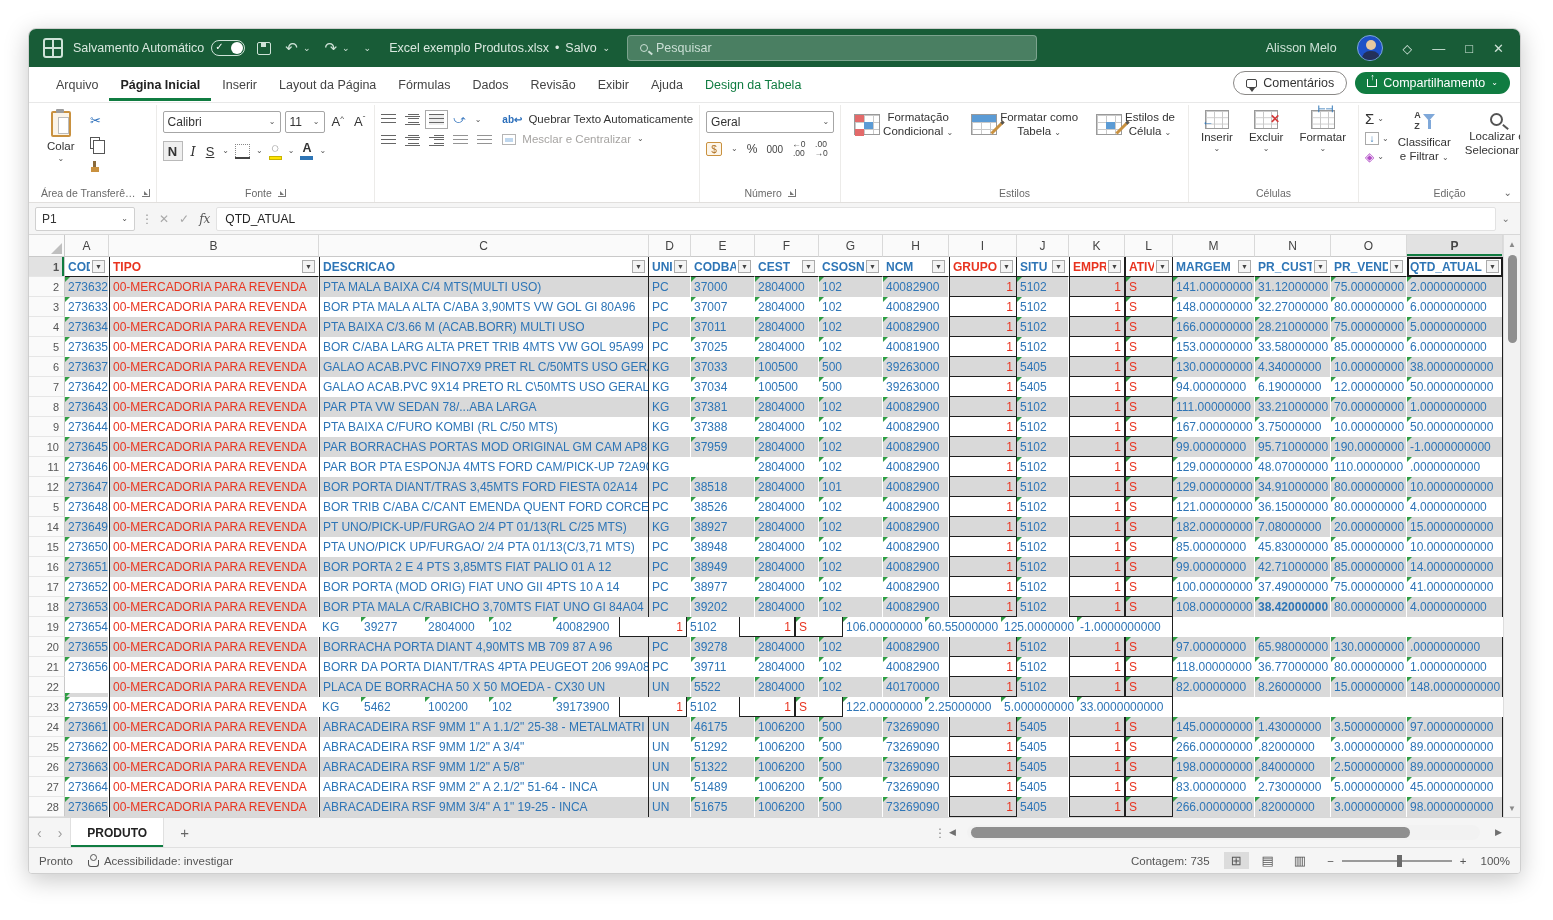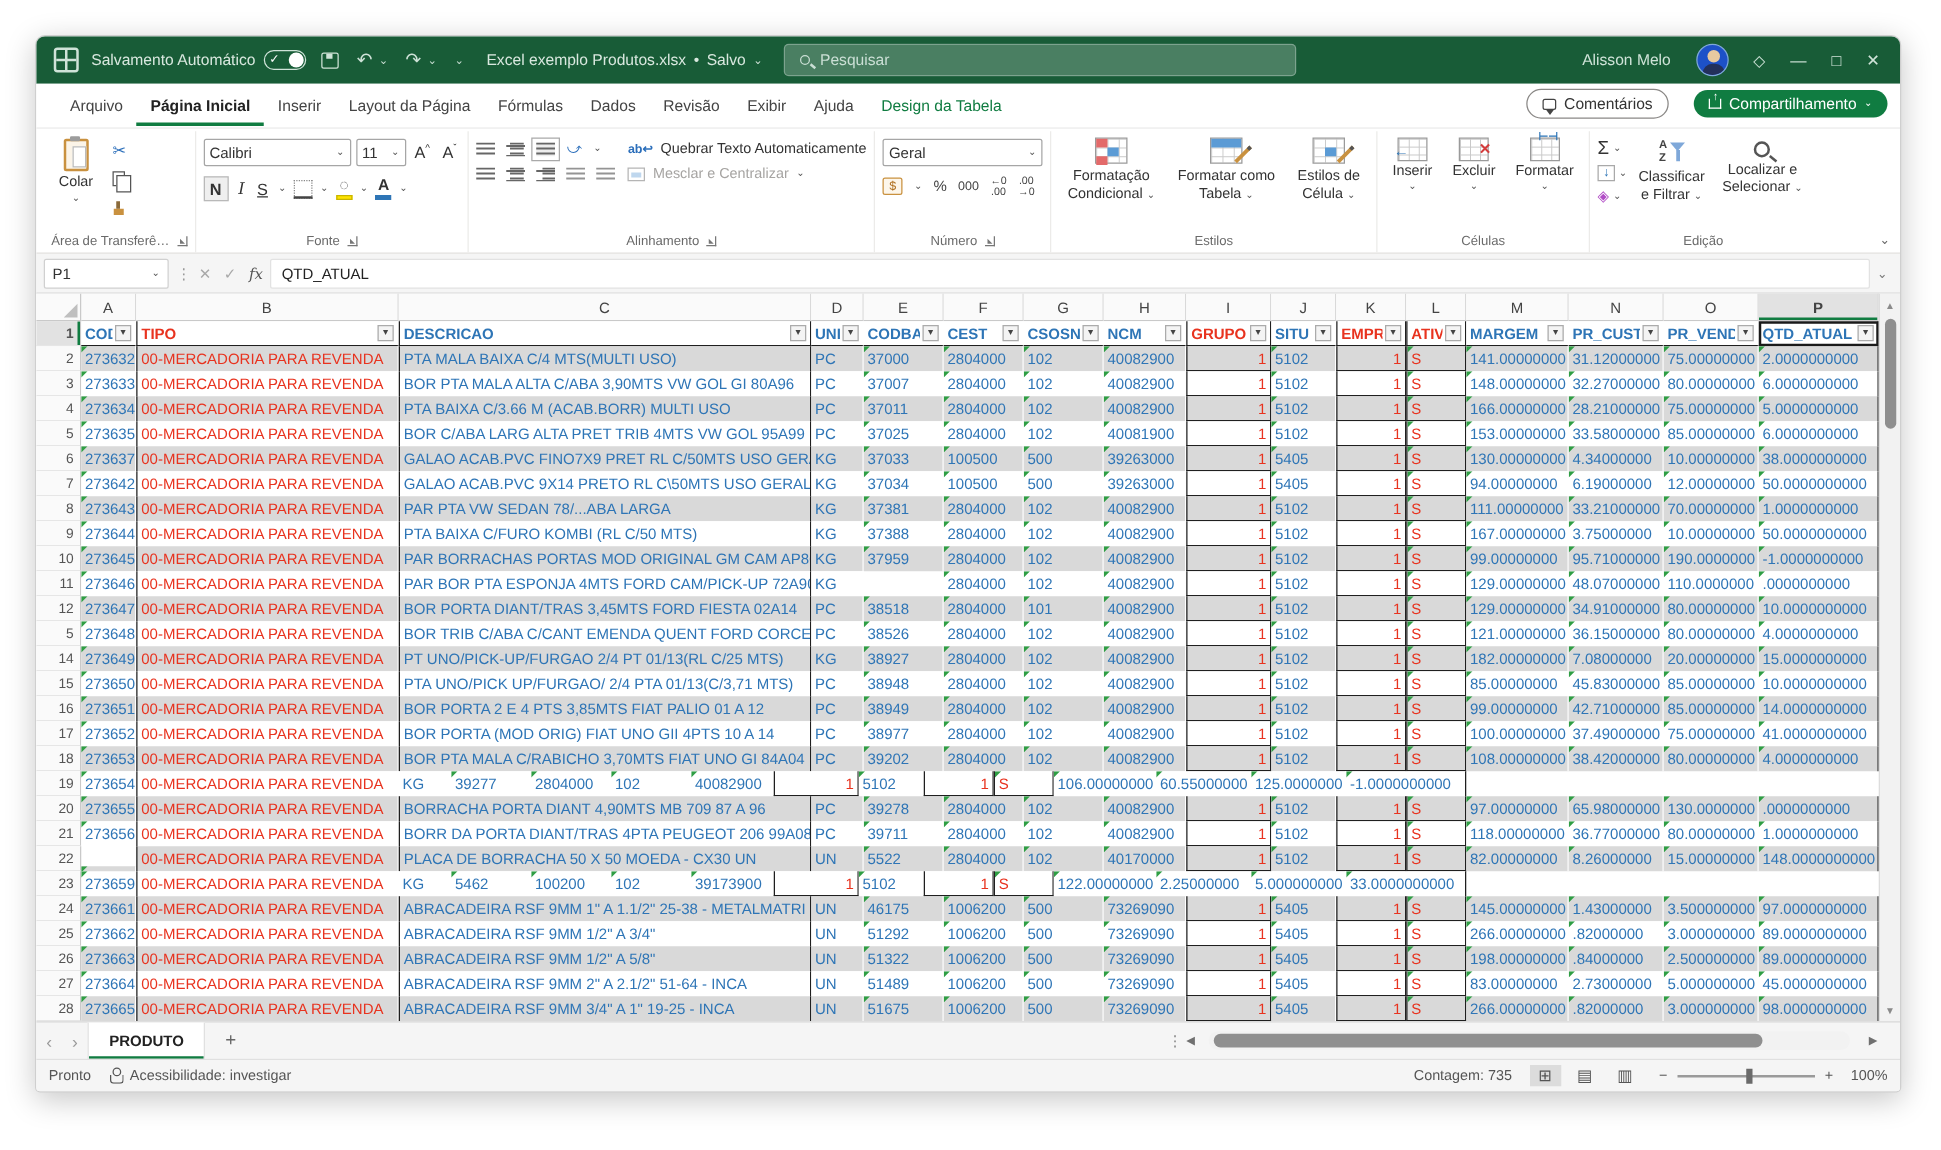--- a/index.html
+++ b/index.html
@@ -35,21 +35,21 @@
   .avatar{width:26px;height:26px;border-radius:50%;background:#1D51C8;position:relative;overflow:hidden;border:1px solid #7FA8D9;}
   .avatar::before{content:"";position:absolute;left:8px;top:4px;width:10px;height:10px;border-radius:50%;background:#E8C9A0;}
   .avatar::after{content:"";position:absolute;left:4px;top:15px;width:18px;height:12px;border-radius:8px 8px 0 0;background:#23305A;}
   .winbtn{font-size:13px;color:#CFE3D8;}
 
   
   .menubar{height:36px;background:#fff;display:flex;align-items:center;padding:0 10px 0 16px;font-size:12.5px;color:#444;border-bottom:1px solid #E8E8E8;position:relative;}
   .mtab{padding:9px 11px;white-space:nowrap;}
   .mtab.active{color:#222;font-weight:bold;box-shadow:inset 0 -3px 0 var(--green);}
   .mtab.contextual{color:var(--green);}
-  .mb-right{position:absolute;right:10px;top:4px;display:flex;gap:20px;align-items:center;padding-left:36px;}
+  .mb-right{position:absolute;right:10px;top:4px;display:flex;gap:8px;align-items:center;padding-left:36px;}
   .btn-comments{display:flex;align-items:center;gap:6px;border:1px solid #8A8886;border-radius:14px;padding:4px 12px;background:#fff;color:#333;}
   .bubble{width:11px;height:9px;border:1.3px solid #444;border-radius:2px;position:relative;display:inline-block;}
   .bubble::after{content:"";position:absolute;left:2px;top:8px;border-left:3px solid transparent;border-right:3px solid transparent;border-top:4px solid #444;}
   .btn-share{display:flex;align-items:center;gap:6px;border-radius:14px;padding:4px 12px;background:var(--green);color:#fff;}
   .shareico{width:10px;height:8px;border:1.3px solid #fff;border-top:none;position:relative;display:inline-block;}
   .shareico::after{content:"↑";position:absolute;left:2px;top:-7px;font-size:9px;color:#fff;}
 
   
   .ribbon{height:100px;background:#fff;border-bottom:1px solid #E1DFDD;display:flex;padding:2px 4px 0 6px;position:relative;font-size:11.5px;color:#333;}
   .rgroup{display:flex;flex-direction:column;border-right:1px solid #ECEBE9;padding:2px 6px 0 6px;}
@@ -94,21 +94,21 @@
   .wrapline{display:flex;gap:6px;align-items:center;white-space:nowrap;}
   .ic-ab{font-size:10px;color:#2C6FBB;font-weight:bold;}
   .muted{color:#A6A4A2;}
   .ic-merge{width:14px;height:11px;border:1px solid #B5B5B5;position:relative;display:inline-block;}
   .ic-merge::after{content:"";position:absolute;left:2px;right:2px;top:3px;height:4px;background:#BFD7EE;}
   .numcol{display:flex;flex-direction:column;gap:7px;padding-top:4px;}
   .numfmt{width:128px;}
   .numicons{display:flex;gap:9px;align-items:center;font-size:12px;color:#444;}
   .ic-money{width:16px;height:14px;border:1px solid #C9913F;border-radius:2px;display:inline-flex;align-items:center;justify-content:center;font-size:10px;color:#B07020;background:#FDF6EA;}
   .decs{font-size:8.5px;line-height:1.1;text-align:center;color:#444;display:inline-block;}
-  .stylebtn{display:flex;flex-direction:column;align-items:center;gap:3px;padding:3px 7px;text-align:center;line-height:1.25;white-space:nowrap;}
+  .stylebtn{display:flex;flex-direction:row;align-items:center;gap:3px;padding:3px 7px;text-align:center;line-height:1.25;white-space:nowrap;}
   .ic-grid{width:26px;height:21px;border:1px solid #9a9a9a;position:relative;
      background:linear-gradient(#c9c9c9 1px,transparent 1px) 0 0/100% 7px,linear-gradient(90deg,#c9c9c9 1px,transparent 1px) 0 0/9px 100%,#fff;}
   .ic-cf::before{content:"";position:absolute;left:0;top:0;width:9px;height:7px;background:#E36A6A;}
   .ic-cf::after{content:"";position:absolute;left:9px;top:7px;width:9px;height:7px;background:#5B9BD5;box-shadow:-9px 7px 0 #E36A6A;}
   .pencil::after{content:"";position:absolute;right:-3px;bottom:-2px;width:3px;height:14px;background:#C9913F;transform:rotate(45deg);border-top:3px solid #555;}
   .ic-ft::before{content:"";position:absolute;left:0;top:0;right:0;height:7px;background:#5B9BD5;}
   .ic-cs::before{content:"";position:absolute;left:9px;top:7px;width:9px;height:7px;background:#5B9BD5;}
   .cellbtn{display:flex;flex-direction:column;align-items:center;gap:2px;padding:3px 6px;white-space:nowrap;}
   .ic-grid-s{width:24px;height:19px;border:1px solid #9a9a9a;position:relative;
      background:linear-gradient(#c9c9c9 1px,transparent 1px) 0 0/100% 6.3px,linear-gradient(90deg,#c9c9c9 1px,transparent 1px) 0 0/8px 100%,#fff;}
@@ -341,24 +341,20 @@
                 <span class="ic-ab">ab↩</span>
                 <span>Quebrar Texto Automaticamente</span>
               </span>
           <span class="wrapline muted">
                 <span class="ic-merge"></span>
                 <span>Mesclar e Centralizar</span>
                 <span class="chev">⌄</span>
               </span>
         </div>
       </div>
-      <div class="rg-label">
-            <span>Alinhamento</span>
-            <span class="dlg"></span>
-          </div>
     </div>
 
     <div class="rgroup">
       <div class="rg-body">
         <div class="numcol">
           <span class="combo numfmt">
                 <span>Geral</span>
                 <span class="chev">⌄</span>
               </span>
           <div class="numicons">
@@ -877,21 +873,21 @@
             <div class="cell tblue " style="width: 42px; flex-basis: 42px;">PC</div>
             <div class="cell tblue  tri" style="width: 64px; flex-basis: 64px;">39202</div>
             <div class="cell tblue  tri" style="width: 64px; flex-basis: 64px;">2804000</div>
             <div class="cell tblue  tri" style="width: 64px; flex-basis: 64px;">102</div>
             <div class="cell tblue  tri" style="width: 66px; flex-basis: 66px;">40082900</div>
             <div class="cell tred alr boxed" style="width: 68px; flex-basis: 68px;">1</div>
             <div class="cell tblue  tri" style="width: 52px; flex-basis: 52px;">5102</div>
             <div class="cell tred alr boxed" style="width: 56px; flex-basis: 56px;">1</div>
             <div class="cell tred boxed tri" style="width: 48px; flex-basis: 48px;">S</div>
             <div class="cell tblue  tri" style="width: 82px; flex-basis: 82px;">108.00000000</div>
-            <div class="cell tblue  tri" style="width: 76px; flex-basis: 76px;">38.42000000</div>
+            <div class="cell tblue  tri" style="width: 76px; flex-basis: 76px; font-weight: bold;">38.42000000</div>
             <div class="cell tblue  tri" style="width: 76px; flex-basis: 76px;">80.00000000</div>
             <div class="cell tblue blR tri" style="width: 96px; flex-basis: 96px;">4.0000000000</div>
           </div>
           <div class="row">
             <div class="gutter">19</div>
             <div class="cell tblue  tri" style="width: 44px; flex-basis: 44px;">273654</div>
             <div class="cell tred blL" style="width: 210px; flex-basis: 210px;">00-MERCADORIA PARA REVENDA</div>
             <div class="cell tblue " style="width: 42px; flex-basis: 42px;">KG</div>
             <div class="cell tblue  tri" style="width: 64px; flex-basis: 64px;">39277</div>
             <div class="cell tblue  tri" style="width: 64px; flex-basis: 64px;">2804000</div>

